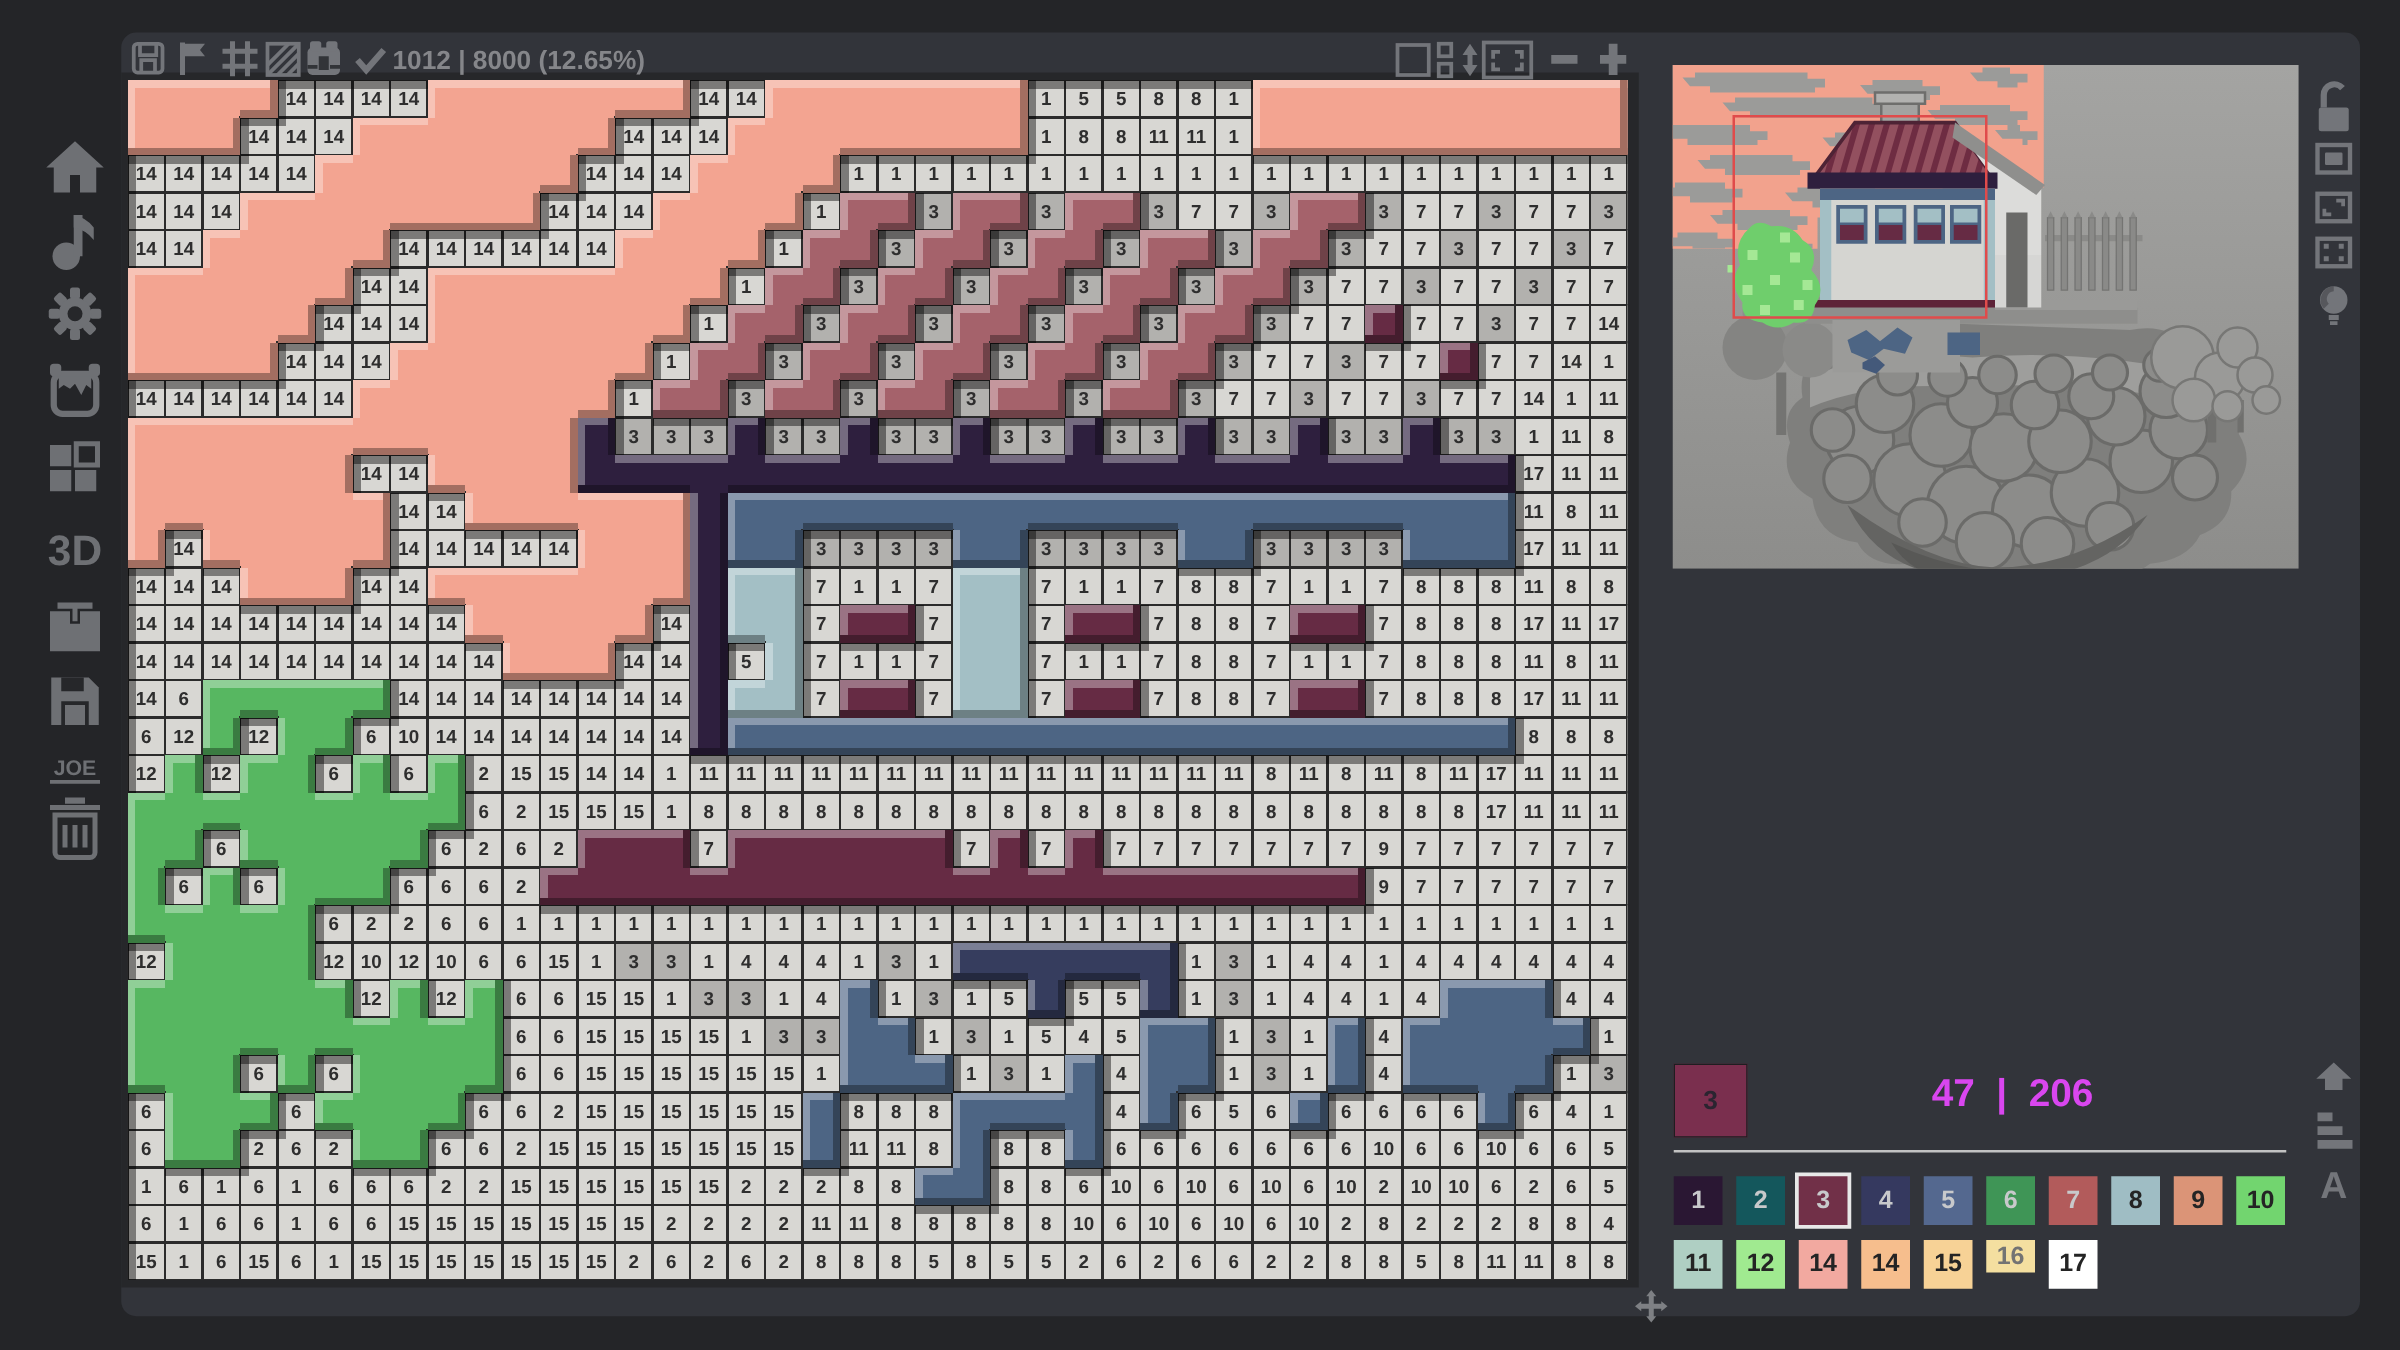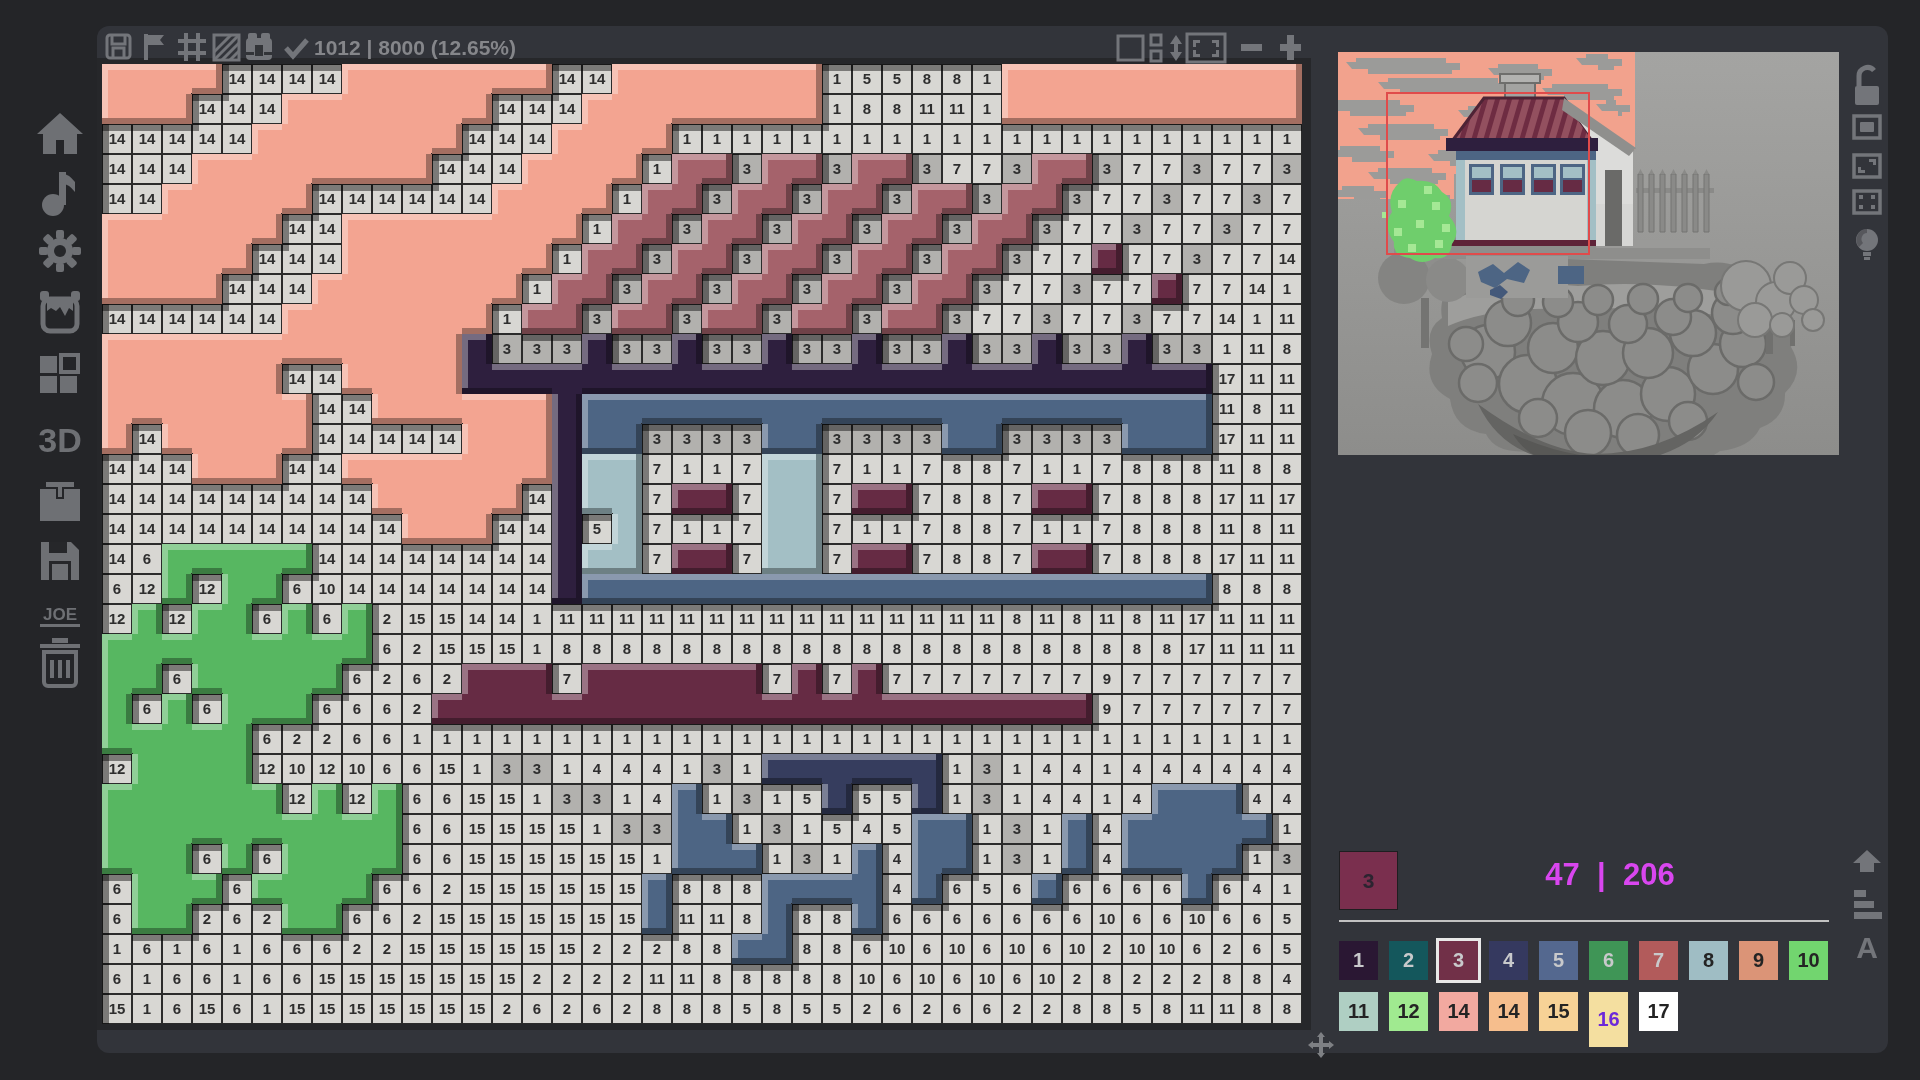--- a/index.html
+++ b/index.html
@@ -3691,15 +3691,15 @@
 <div style="position:absolute;left:1339px;top:992px;width:39px;height:39px;background:#AFCFC3;display:flex;align-items:center;justify-content:center;font:bold 20px 'Liberation Sans',sans-serif;color:#242424">11</div>
 
 <div style="position:absolute;left:1389px;top:992px;width:39px;height:39px;background:#A0EA90;display:flex;align-items:center;justify-content:center;font:bold 20px 'Liberation Sans',sans-serif;color:#242424">12</div>
 
 <div style="position:absolute;left:1439px;top:992px;width:39px;height:39px;background:#F2A9A0;display:flex;align-items:center;justify-content:center;font:bold 20px 'Liberation Sans',sans-serif;color:#242424">14</div>
 
 <div style="position:absolute;left:1489px;top:992px;width:39px;height:39px;background:#F6BE8D;display:flex;align-items:center;justify-content:center;font:bold 20px 'Liberation Sans',sans-serif;color:#242424">14</div>
 
 <div style="position:absolute;left:1539px;top:992px;width:39px;height:39px;background:#F7D296;display:flex;align-items:center;justify-content:center;font:bold 20px 'Liberation Sans',sans-serif;color:#242424">15</div>
 
-<div style="position:absolute;left:1589px;top:992px;width:39px;height:55px;background:#F4DFA0;display:flex;align-items:center;justify-content:center;font:bold 20px 'Liberation Sans',sans-serif;color:#6d28d9">16</div>
+<div style="position:absolute;left:1589px;top:992px;width:39px;height:26px;background:#F4DFA0;display:flex;align-items:center;justify-content:center;font:bold 20px 'Liberation Sans',sans-serif;color:#737373">16</div>
 
 <div style="position:absolute;left:1639px;top:992px;width:39px;height:39px;background:#FFFFFF;display:flex;align-items:center;justify-content:center;font:bold 20px 'Liberation Sans',sans-serif;color:#242424">17</div>
 
 </body></html>

